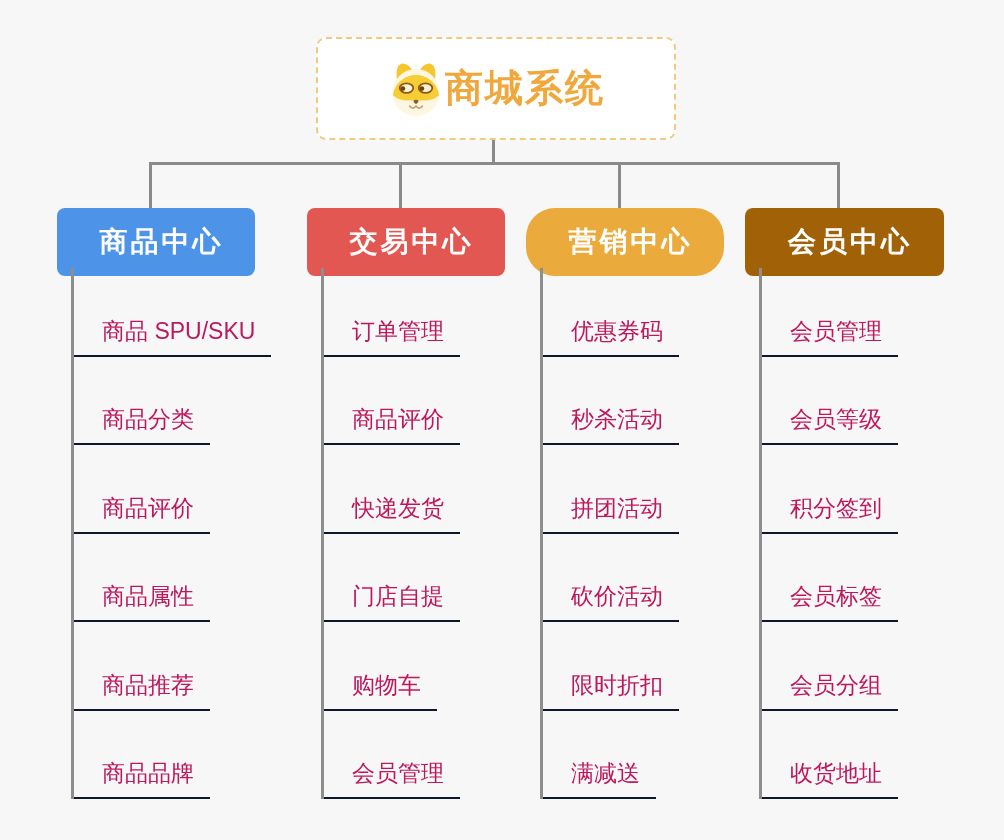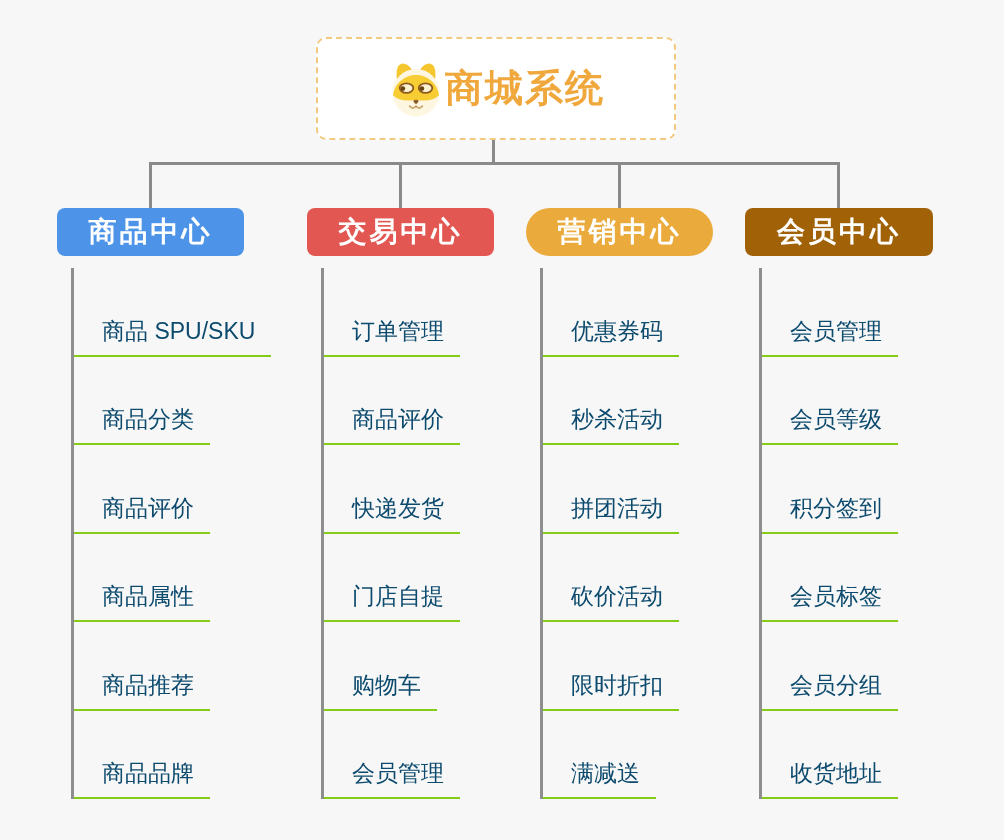--- a/index.html
+++ b/index.html
@@ -16,33 +16,33 @@
   .root-title{font-size:38px;font-weight:bold;color:#F0A73C;letter-spacing:2px;}
   .root-icon{width:58px;height:58px;flex:0 0 auto;}
   
   .line{position:absolute;background:#8a8a8a;}
   .stub{left:492px;top:140px;width:3px;height:24px;}
   .rail{left:149px;top:162px;width:691px;height:3px;}
   .drop{top:164px;width:3px;height:45px;}
   .drop-1{left:149px}.drop-2{left:399px}.drop-3{left:618px}.drop-4{left:837px}
   
   .branch{
-    position:absolute;top:208px;height:48px;border-radius:8px;
+    position:absolute;top:208px;height:68px;border-radius:8px;
     color:#ffffff;font-size:28px;font-weight:bold;letter-spacing:3px;
-    display:flex;align-items:center;justify-content:center;cursor:default;
+    display:flex;align-items:center;justify-content:center;cursor:default;padding-left:11px;
   }
   .b-1{left:57px;width:187px}.b-2{left:307px;width:187px}
   .b-3{left:526px;width:187px}.b-4{left:745px;width:188px}
   
   .col{position:absolute;top:268px;border-left:3px solid #8e8e8e;}
   .c-1{left:71px}.c-2{left:321px}.c-3{left:540px}.c-4{left:759px}
   .leaf-row{height:88.5px;display:flex;align-items:flex-end;}
   .leaf{
-    font-size:23px;color:#0c4a6e;white-space:nowrap;
-    padding:0 16px 8px 28px;border-bottom:2px solid #84cc16;
+    font-size:23px;color:#be185d;white-space:nowrap;
+    padding:0 16px 8px 28px;border-bottom:2px solid #0f172a;
   }
 </style>
 </head>
 <body>
 
 <div class="canvas">
 
   <div class="line stub"></div>
   <div class="line rail"></div>
   <div class="line drop drop-1"></div>

